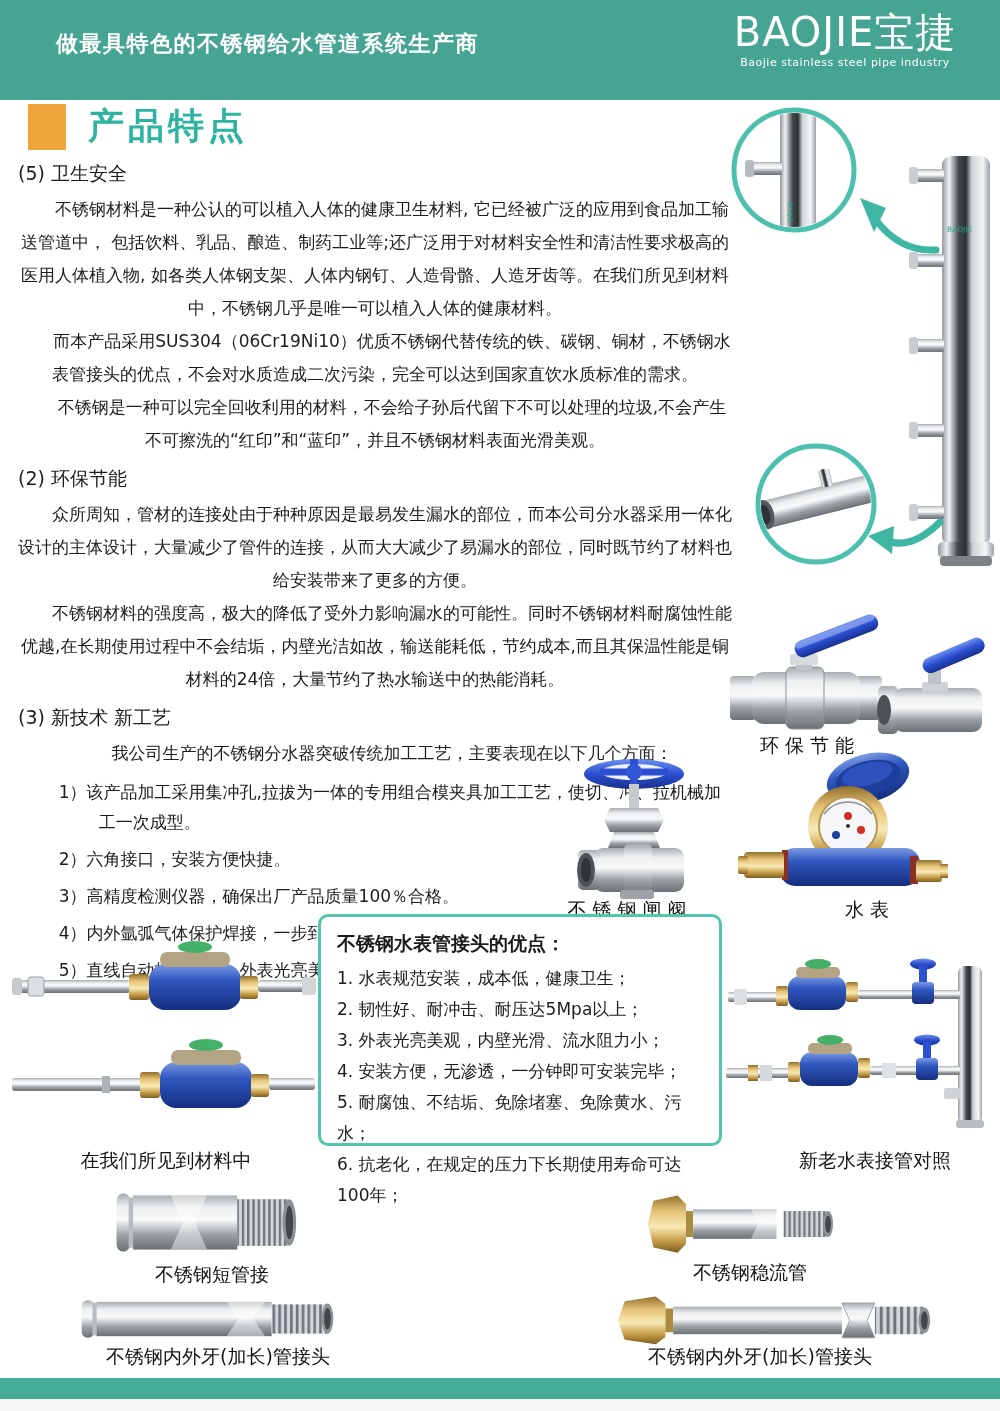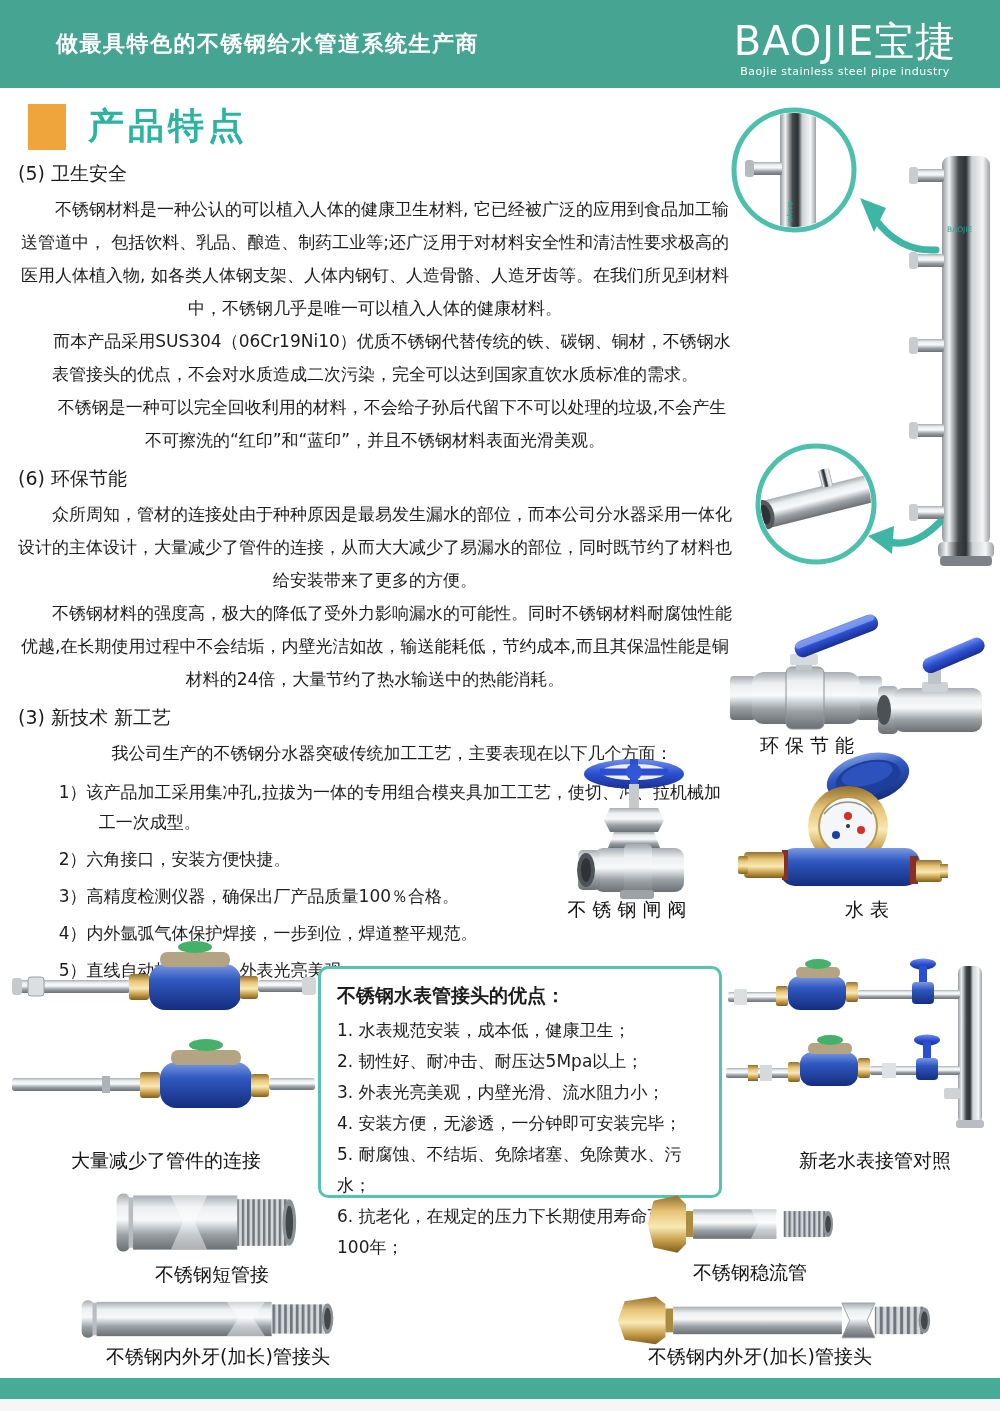--- a/index.html
+++ b/index.html
@@ -1,34 +1,34 @@
 <!DOCTYPE html>
 <html><head>
 <meta charset="utf-8">
 <style>
   html,body{margin:0;padding:0;background:#e8e8e6;}
   .page{position:relative;width:1000px;height:1411px;background:#ffffff;overflow:hidden;
         font-family:"DejaVu Sans","Liberation Sans",sans-serif;color:#1c1c1c;margin:0 auto;}
   
-  .header{position:absolute;left:0;top:0;width:1000px;height:88px;background:#46a592;}
+  .header{position:absolute;left:0;top:0;width:1000px;height:100px;background:#46a592;}
   .slogan{position:absolute;left:56px;top:29px;font-size:22px;font-weight:bold;color:#fff;letter-spacing:1.5px;}
   .logo{position:absolute;right:30px;top:8px;width:250px;text-align:center;color:#fff;}
-  .logo-text{font-size:40px;letter-spacing:1px;line-height:48px;font-weight:normal;margin-top:9px;}
+  .logo-text{font-size:40px;letter-spacing:1px;line-height:48px;font-weight:normal;}
   .logo-tagline{font-size:11px;letter-spacing:0.5px;}
   
   .main-title{position:absolute;left:28px;top:102px;display:flex;align-items:center;}
   .title-square{width:38px;height:46px;background:#f0a43c;margin-right:22px;}
   .title-text{font-size:36px;font-weight:bold;color:#2cb4a0;letter-spacing:4px;}
   
   .text-col{position:absolute;left:18px;top:152px;width:714px;font-size:17px;line-height:33px;}
   .sec-heading{font-size:19px;margin:5px 0 3px 0;font-weight:normal;}
   .para{margin:0;text-indent:2em;text-align:center;}
   .list-item{margin:7px 0 0 2.4em;padding-left:2.35em;text-indent:-2.35em;line-height:30px;}
   
-  .adv-box{position:absolute;left:318px;top:966px;width:366px;height:202px;background:#fff;
+  .adv-box{position:absolute;left:318px;top:914px;width:366px;height:202px;background:#fff;
            border:3px solid #54c3b0;border-radius:10px;padding:12px 16px;}
   .adv-title{font-size:19px;font-weight:bold;margin:2px 0 6px 0;}
   .adv-item{font-size:17px;line-height:31px;}
   
   .cap{position:absolute;font-size:19px;color:#141414;text-align:center;}
   .cap-sp{letter-spacing:6px;}
   .abs{position:absolute;}
   svg{overflow:visible;}
   
   .footer{position:absolute;left:0;top:1378px;width:1000px;height:21px;background:#46ab97;}
@@ -92,21 +92,21 @@
   <div class="main-title">
     <div class="title-square"></div>
     <div class="title-text">产品特点</div>
   </div>
 
   <div class="text-col">
     <h3 class="sec-heading">(5) 卫生安全</h3>
     <p class="para">不锈钢材料是一种公认的可以植入人体的健康卫生材料, 它已经被广泛的应用到食品加工输送管道中， 包括饮料、乳品、酿造、制药工业等;还广泛用于对材料安全性和清洁性要求极高的医用人体植入物, 如各类人体钢支架、人体内钢钉、人造骨骼、人造牙齿等。在我们所见到材料中，不锈钢几乎是唯一可以植入人体的健康材料。</p>
     <p class="para">而本产品采用SUS304（06Cr19Ni10）优质不锈钢代替传统的铁、碳钢、铜材，不锈钢水表管接头的优点，不会对水质造成二次污染，完全可以达到国家直饮水质标准的需求。</p>
     <p class="para">不锈钢是一种可以完全回收利用的材料，不会给子孙后代留下不可以处理的垃圾,不会产生不可擦洗的“红印”和“蓝印”，并且不锈钢材料表面光滑美观。</p>
-    <h3 class="sec-heading">(6) 环保节能</h3>
+    <h3 class="sec-heading">(2) 环保节能</h3>
     <p class="para">众所周知，管材的连接处由于种种原因是最易发生漏水的部位，而本公司分水器采用一体化设计的主体设计，大量减少了管件的连接，从而大大减少了易漏水的部位，同时既节约了材料也给安装带来了更多的方便。</p>
     <p class="para">不锈钢材料的强度高，极大的降低了受外力影响漏水的可能性。同时不锈钢材料耐腐蚀性能优越,在长期使用过程中不会结垢，内壁光洁如故，输送能耗低，节约成本,而且其保温性能是铜材料的24倍，大量节约了热水输送中的热能消耗。</p>
     <h3 class="sec-heading">(3) 新技术 新工艺</h3>
     <p class="para">我公司生产的不锈钢分水器突破传统加工工艺，主要表现在以下几个方面：</p>
     <div class="list-item">1）该产品加工采用集冲孔,拉拔为一体的专用组合模夹具加工工艺，使切、冲、拉机械加工一次成型。</div>
     <div class="list-item">2）六角接口，安装方便快捷。</div>
     <div class="list-item">3）高精度检测仪器，确保出厂产品质量100％合格。</div>
     <div class="list-item">4）内外氩弧气体保护焊接，一步到位，焊道整平规范。</div>
     <div class="list-item">5）直线自动打磨抛光，外表光亮美观。</div>
   </div>
@@ -262,21 +262,21 @@
       <rect x="2" y="48" width="130" height="13" rx="3" fill="url(#gMetalH)"></rect>
       <rect x="92" y="46" width="8" height="17" fill="#aeb3b7"></rect>
       <rect x="130" y="42" width="20" height="26" rx="3" fill="url(#gBrass)"></rect>
       <rect x="150" y="32" width="92" height="46" rx="16" fill="url(#gBlue)"></rect>
       <rect x="161" y="20" width="70" height="15" rx="7" fill="#b3a483"></rect>
       <ellipse cx="196" cy="15" rx="17" ry="6" fill="#45b06a"></ellipse>
       <rect x="241" y="44" width="18" height="23" rx="3" fill="url(#gBrass)"></rect>
       <rect x="259" y="48" width="46" height="12" rx="3" fill="url(#gMetalH)"></rect>
     </g>
   </svg>
-  <div class="cap" style="left:36px;top:1148px;width:260px;">大量减少了管件的连接</div>
+  <div class="cap" style="left:36px;top:1148px;width:260px;">在我们所见到材料中</div>
 
   <svg class="abs" style="left:726px;top:936px;" width="270" height="208" viewBox="0 0 270 208">
     <g>
       <rect x="232" y="30" width="24" height="158" rx="7" fill="url(#gMetalV)"></rect>
       <rect x="230" y="184" width="28" height="8" rx="3" fill="#b9bdc1"></rect>
       <rect x="218" y="152" width="16" height="11" rx="2" fill="#cfd3d6"></rect>
     </g>
     <g>
       <rect x="2" y="56" width="50" height="10" rx="2" fill="url(#gMetalH)"></rect>
       <rect x="8" y="53" width="13" height="16" rx="2" fill="#dcdfe1"></rect>

